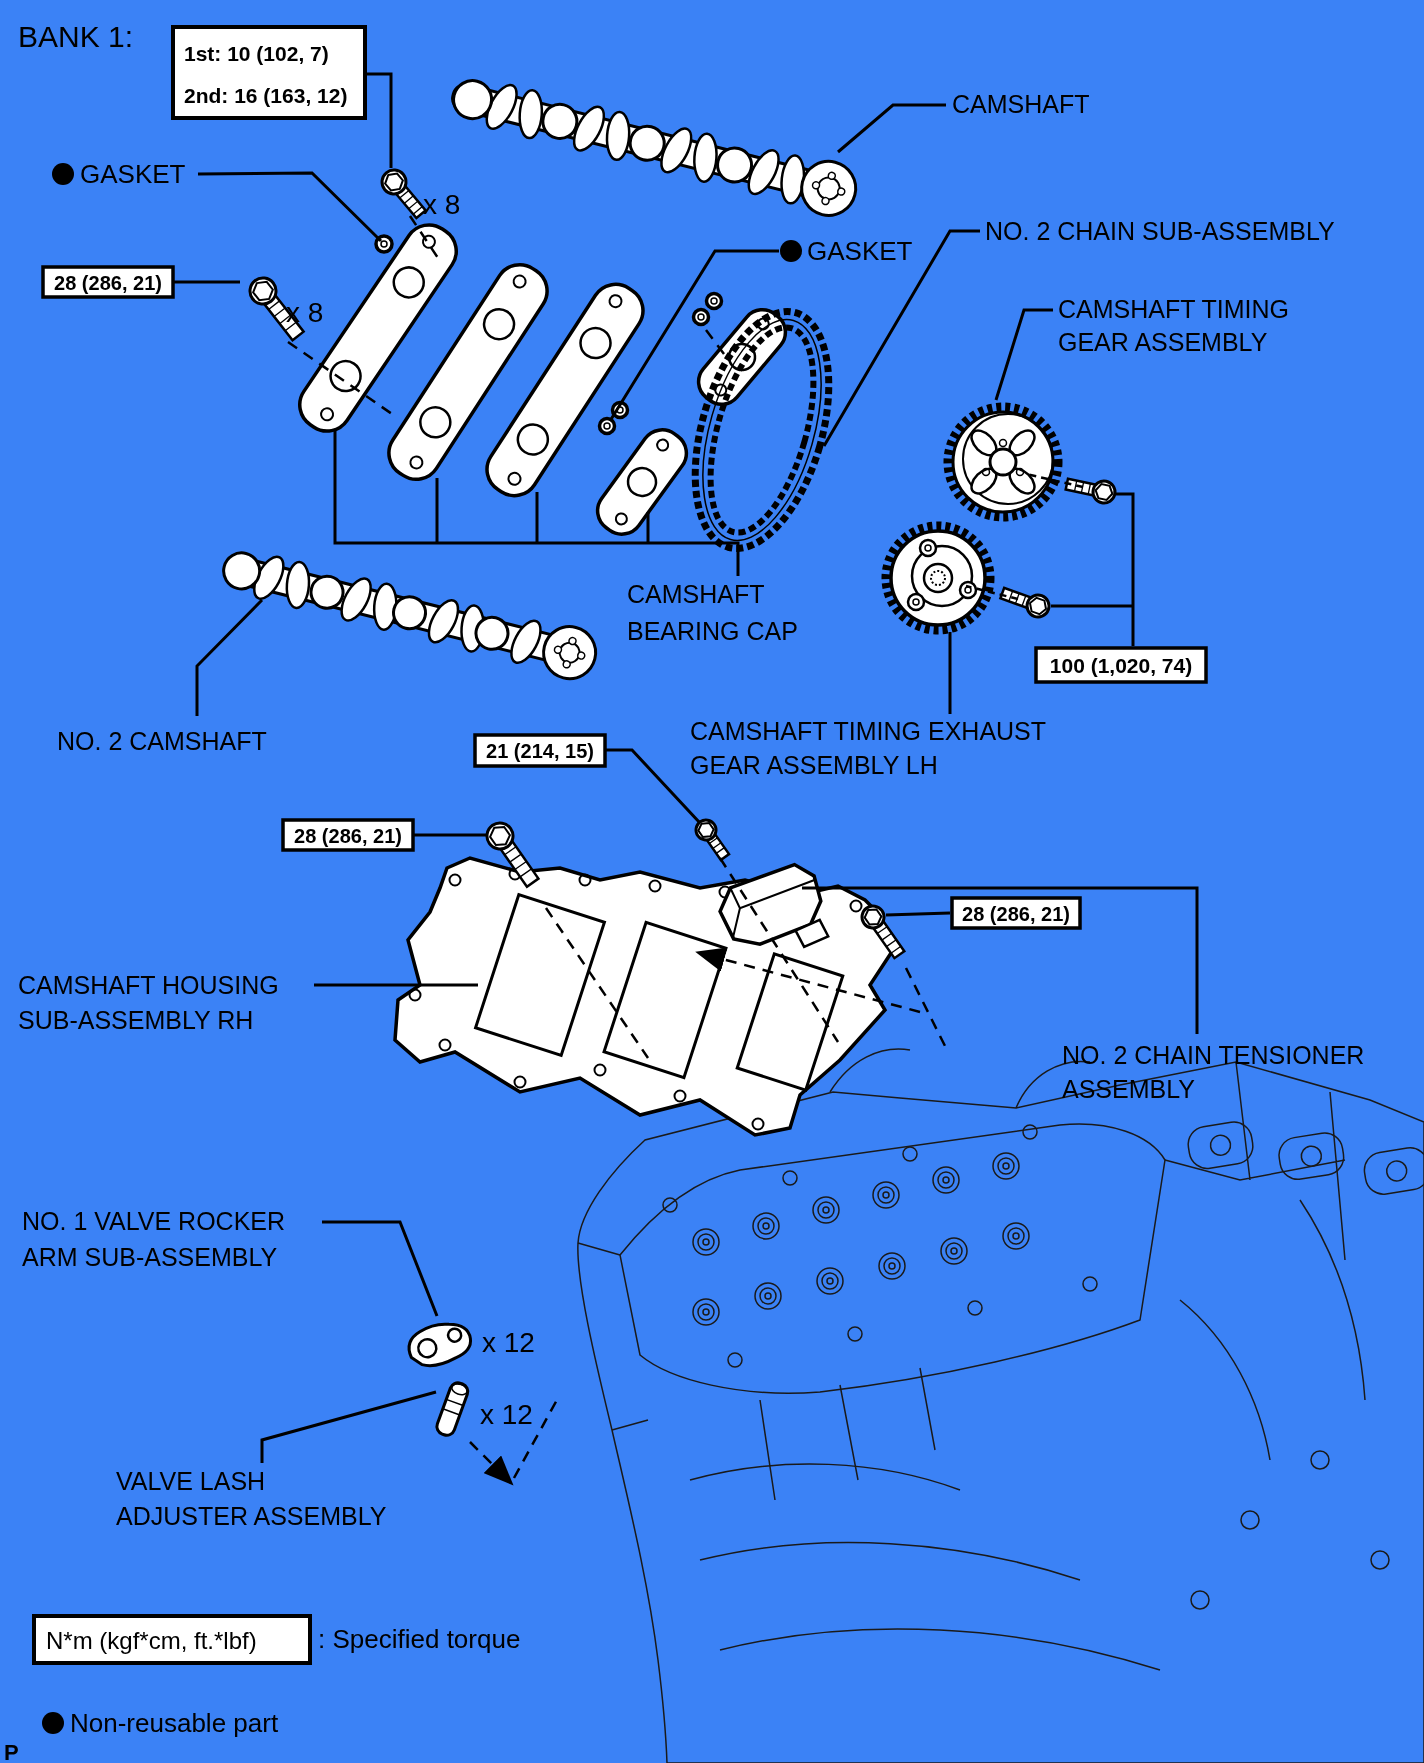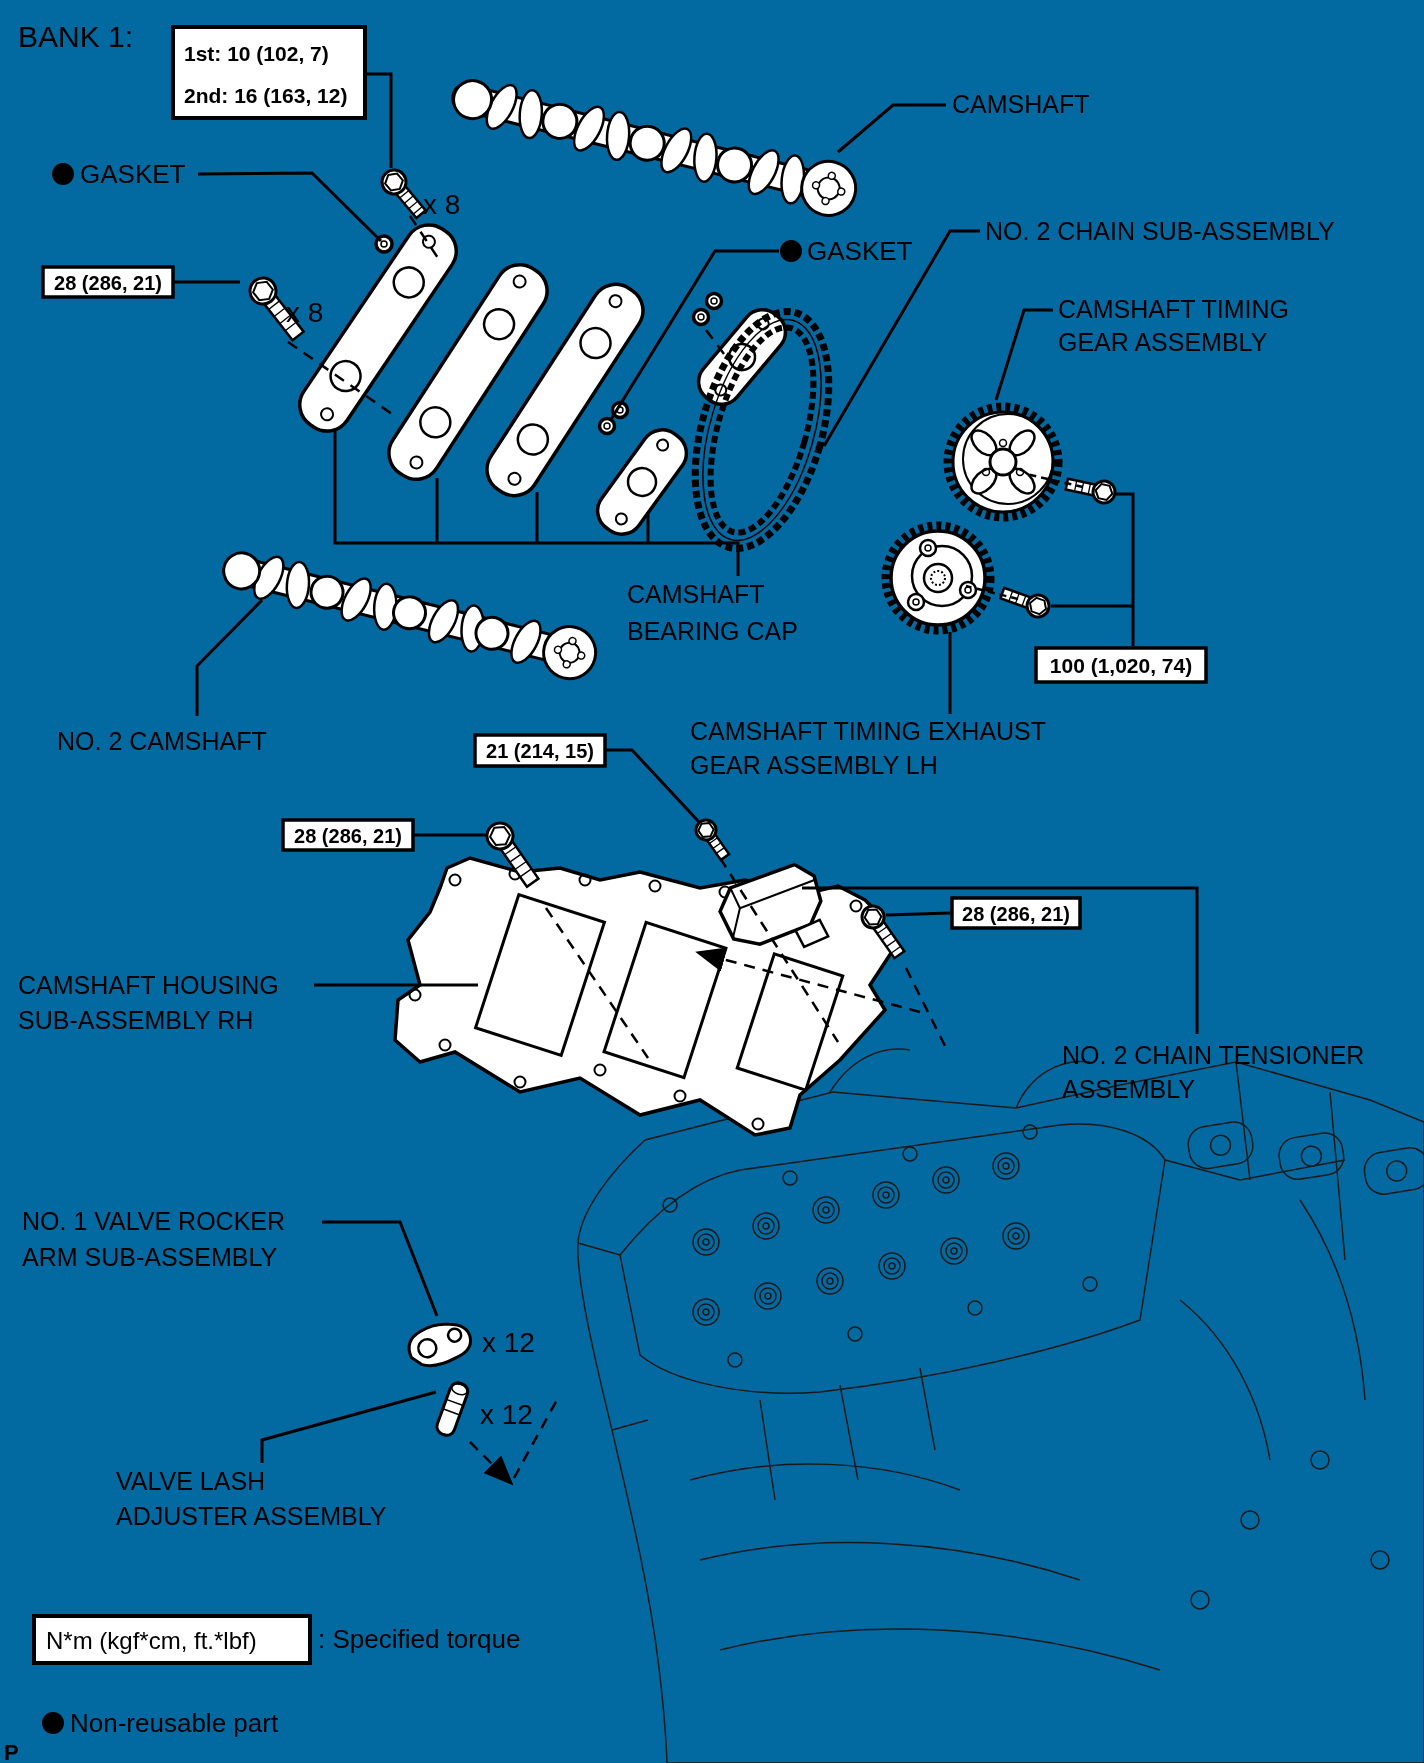--- a/index.html
+++ b/index.html
@@ -1,16 +1,16 @@
 <!DOCTYPE html>
 <html><head>
 <meta charset="utf-8">
 <style>
   html,body{margin:0;padding:0;background:#fff;}
-  .page{position:relative;width:1424px;height:1763px;background:#0369a1;overflow:hidden;
+  .page{position:relative;width:1424px;height:1763px;background:#3b82f6;overflow:hidden;
         font-family:"Liberation Sans",sans-serif;}
   svg{position:absolute;left:0;top:0;}
   text{font-family:"Liberation Sans",sans-serif;fill:#000;}
   .lbl{font-size:25px;}
   .big{font-size:30px;}
   .qty{font-size:28px;}
   .boxtxt{font-size:20px;font-weight:700;}
   .boxtxt2{font-size:21px;font-weight:700;}
   .leg{font-size:25px;}
   .pmark{font-size:22px;font-weight:700;}

